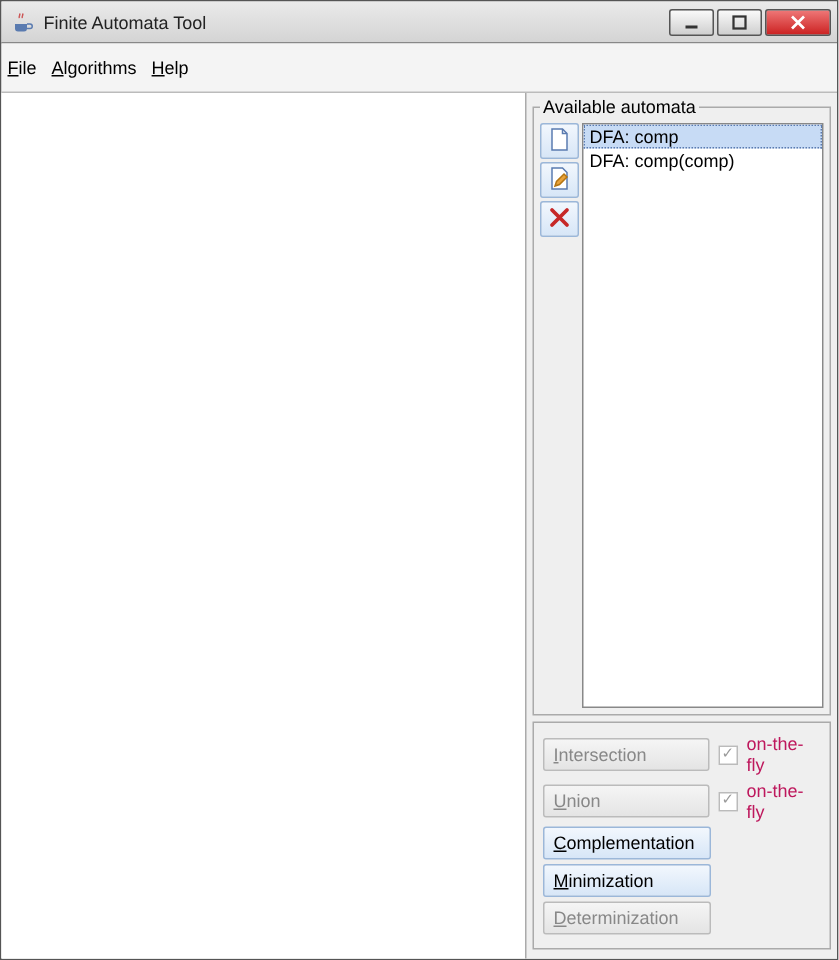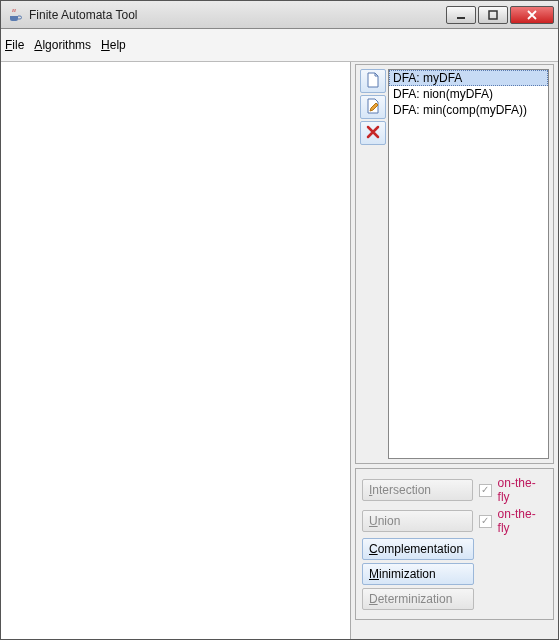--- a/index.html
+++ b/index.html
@@ -84,20 +84,21 @@
     <span class="menu-item"><span class="ul">A</span>lgorithms</span>
     <span class="menu-item"><span class="ul">H</span>elp</span>
   </div>
 
   <div class="client">
     <div class="canvas"></div>
 
     <div class="right">
 
       <fieldset>
+        <legend>Available automata</legend>
         <div class="avail-body">
           <div class="toolbtns">
             <div class="toolbtn">
               <span><svg width="14" height="16" viewBox="0 0 14 16">
                     <path d="M2 1h7l3 3v11H2z" fill="#fff" stroke="#5a7bb0"></path>
                     <path d="M9 1v3h3" fill="none" stroke="#5a7bb0"></path>
                   </svg></span>
             </div>
             <div class="toolbtn">
               <span><svg width="14" height="16" viewBox="0 0 14 16">
@@ -105,23 +106,22 @@
                     <path d="M4 13l1-3 5-5 2 2-5 5z" fill="#e8a23a" stroke="#b47512"></path>
                   </svg></span>
             </div>
             <div class="toolbtn">
               <span><svg width="14" height="14" viewBox="0 0 14 14">
                     <path d="M2 2l10 10M12 2L2 12" stroke="#c62828" stroke-width="2.5" stroke-linecap="round"></path>
                   </svg></span>
             </div>
           </div>
           <div class="listbox">
-            <div class="list-item selected">DFA: myDFA</div>
-            <div class="list-item">DFA: nion(myDFA)</div>
-            <div class="list-item">DFA: min(comp(myDFA))</div>
+            <div class="list-item selected">DFA: comp</div>
+            <div class="list-item">DFA: comp(comp)</div>
           </div>
         </div>
       </fieldset>
 
       <div class="algos">
         <fieldset>
 
           <div class="algo-row">
             <div class="algo-btn disabled"><span class="ul">I</span>ntersection</div>
             <span class="chk disabled">✓</span>

